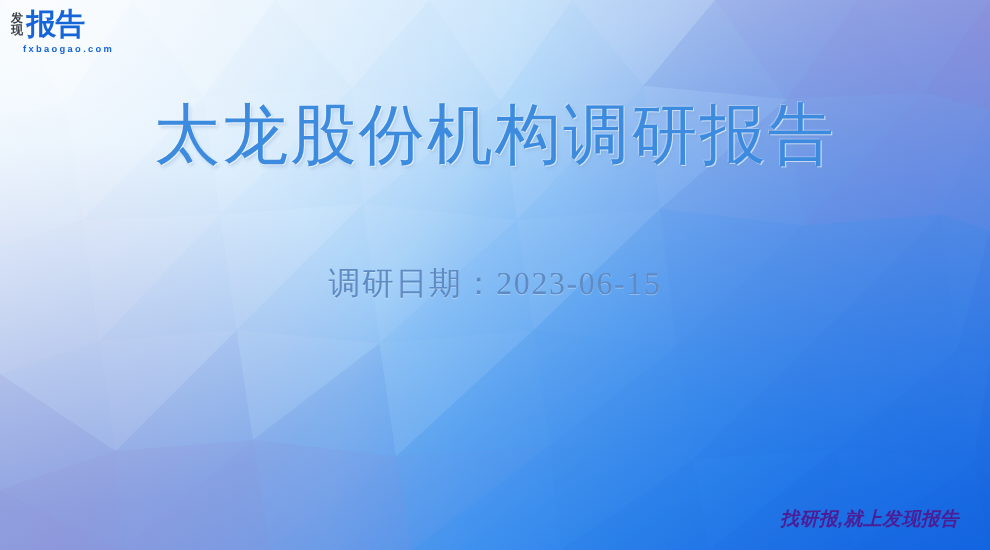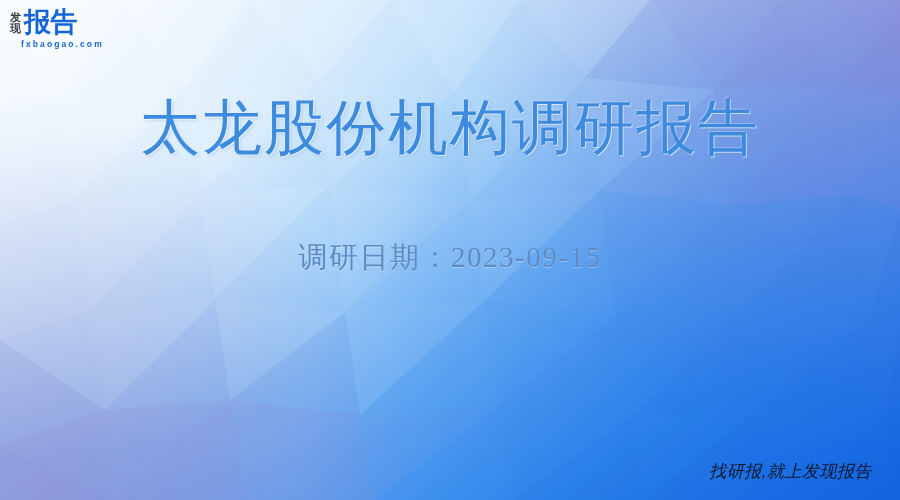--- a/index.html
+++ b/index.html
@@ -87,21 +87,21 @@
     margin-left: 11px;
   }
 
   
   #title {
     position: absolute;
     left: 0;
     right: 0;
     top: 92px;
     text-align: center;
-    font-family: Liberation Serif, serif;
+    font-family: Liberation Mono, monospace;
     font-size: 60px;
     line-height: 1.22;
     color: #3d8bdf;
     letter-spacing: 2px;
     white-space: nowrap;
     text-shadow:
       1px 1px 0 rgba(255,255,255,0.60),
       -1px -1px 0 rgba(255,255,255,0.28),
       2px 2px 3px rgba(120,160,210,0.30);
     z-index: 5;
@@ -123,23 +123,23 @@
     z-index: 5;
   }
 
   
   #slogan {
     position: absolute;
     right: 28px;
     bottom: 17px;
     font-family: "Liberation Sans", "DejaVu Sans", sans-serif;
     font-size: 17px;
-    font-weight: 400;
+    font-weight: 700;
     font-style: italic;
-    color: #0f172a;
+    color: #4c1d95;
     letter-spacing: 0.5px;
     white-space: nowrap;
     z-index: 6;
   }
 </style>
 </head>
 <body>
 
 <div id="cover">
 
@@ -250,17 +250,17 @@
         <span>发</span>
         <span>现</span>
       </div>
       <div class="logo-main">报告</div>
     </div>
     <div class="logo-domain">fxbaogao.com</div>
   </div>
 
   <div id="title">太龙股份机构调研报告</div>
 
-  <div id="subtitle">调研日期：2023-09-15</div>
+  <div id="subtitle">调研日期：2023-06-15</div>
 
   <div id="slogan">找研报,就上发现报告</div>
 
 </div>
 
 </body></html>

